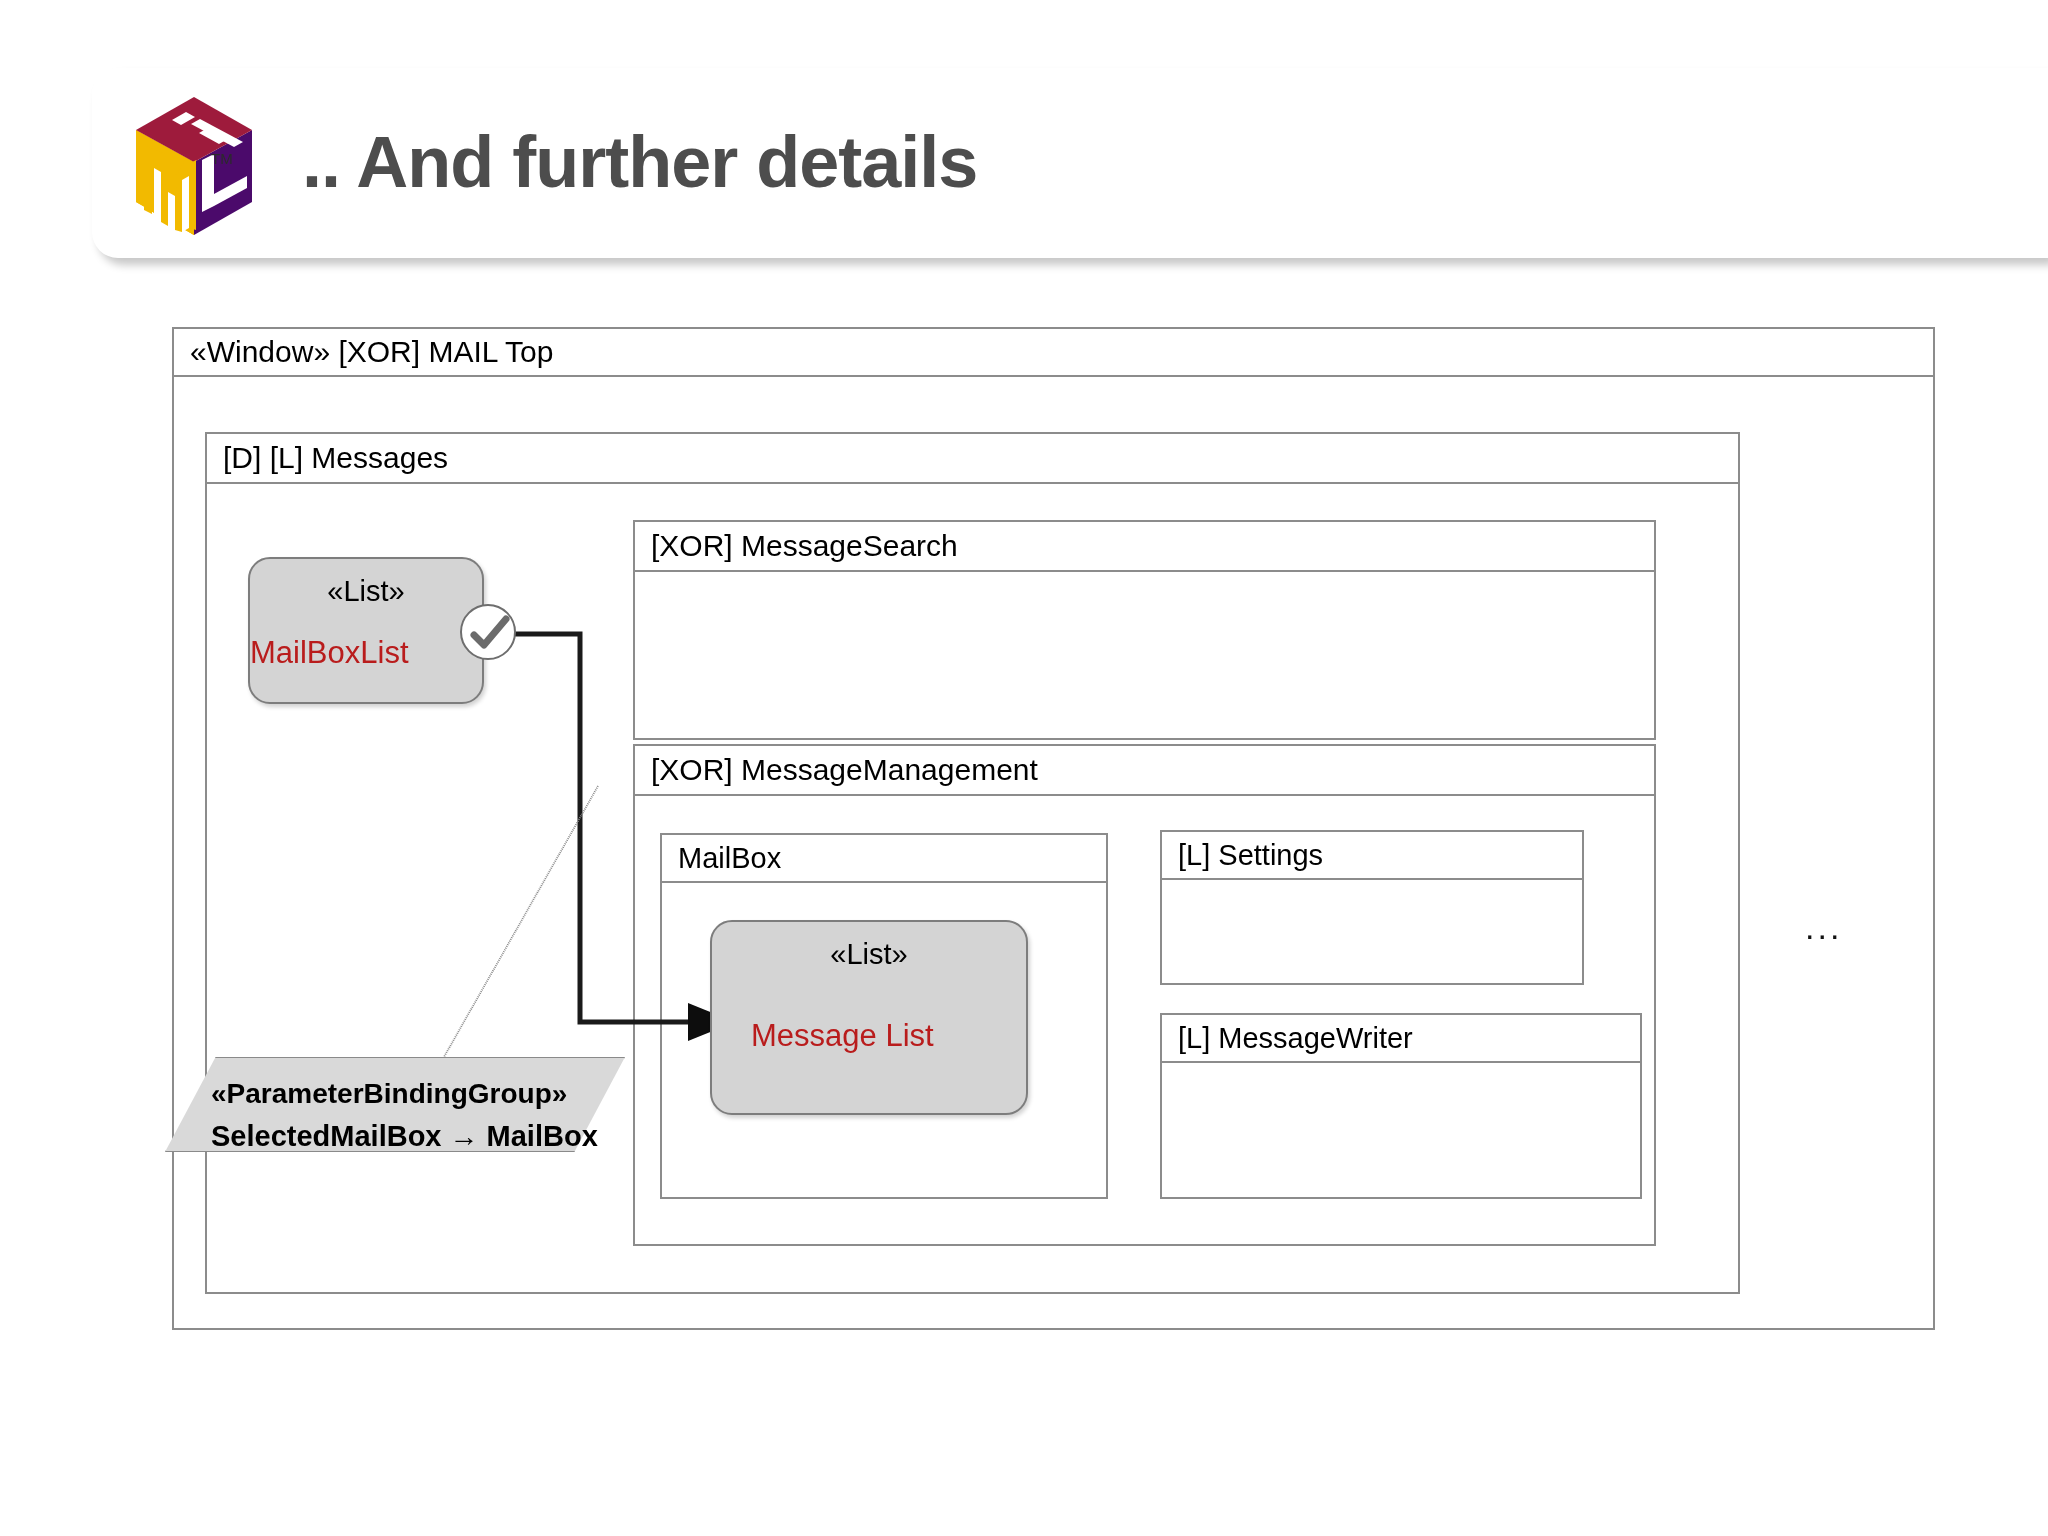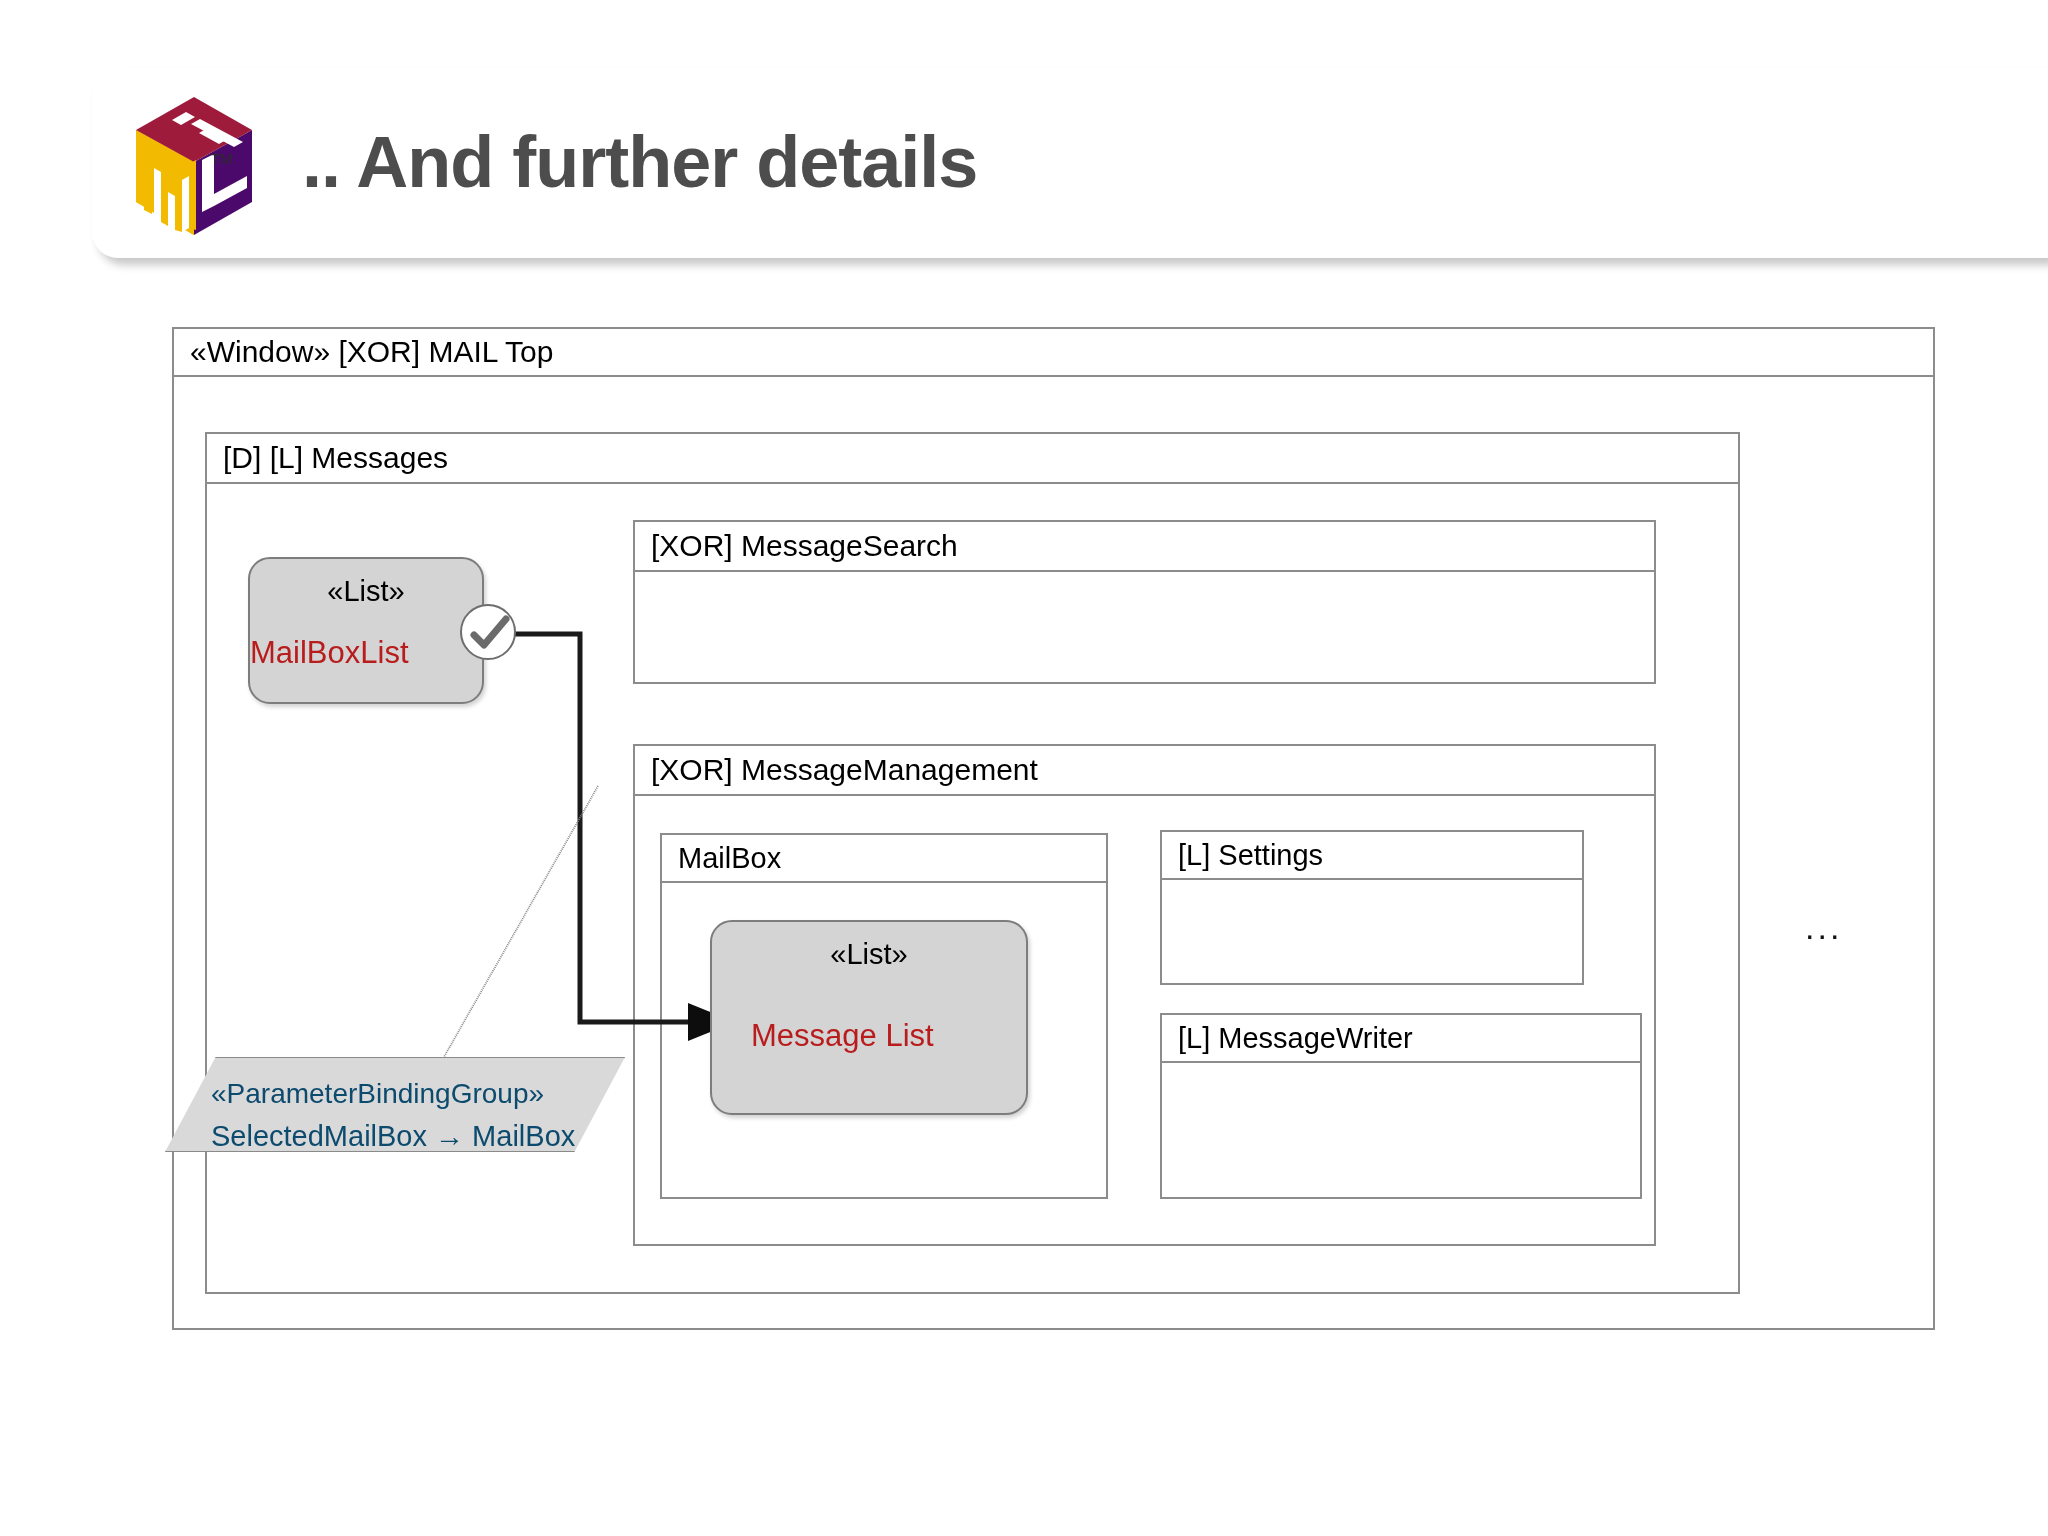--- a/index.html
+++ b/index.html
@@ -96,21 +96,21 @@
   }
   #pbg-note .shape{
     position:absolute; inset:0;
     background:#d9d9d9;
     border:1.5px solid #8a8a8a;
     box-sizing:border-box;
     clip-path: polygon(11% 0, 100% 0, 89% 100%, 0 100%);
   }
   #pbg-note .txt{
     position:absolute; left:46px; top:16px;
-    color:#0c4a6e; line-height:42px; white-space:nowrap;
+    color:#000000; line-height:42px; white-space:nowrap;font-weight:bold;
   }
 
   #ellipsis{
     position:absolute; left:1805px; top:908px;
     font-size:34px; color:#111; letter-spacing:3px;
   }
 
   .static-svg{ position:absolute; left:0; top:0; pointer-events:none; }
 </style>
 </head>
@@ -180,21 +180,21 @@
       <span>«Window» [XOR] MAIL Top</span>
     </div>
   </div>
 
   <div class="box" style="left:205px; top:432px; width:1535px; height:862px;">
     <div class="hdr" style="height:50px; font-size:30px;">
       <span>[D] [L] Messages</span>
     </div>
   </div>
 
-  <div class="box" style="left:633px; top:520px; width:1023px; height:164px;">
+  <div class="box" style="left:633px; top:520px; width:1023px; height:220px;">
     <div class="hdr" style="height:50px; font-size:30px;">
       <span>[XOR] MessageSearch</span>
     </div>
   </div>
 
   <div class="box" style="left:633px; top:744px; width:1023px; height:502px;">
     <div class="hdr" style="height:50px; font-size:30px;">
       <span>[XOR] MessageManagement</span>
     </div>
   </div>

